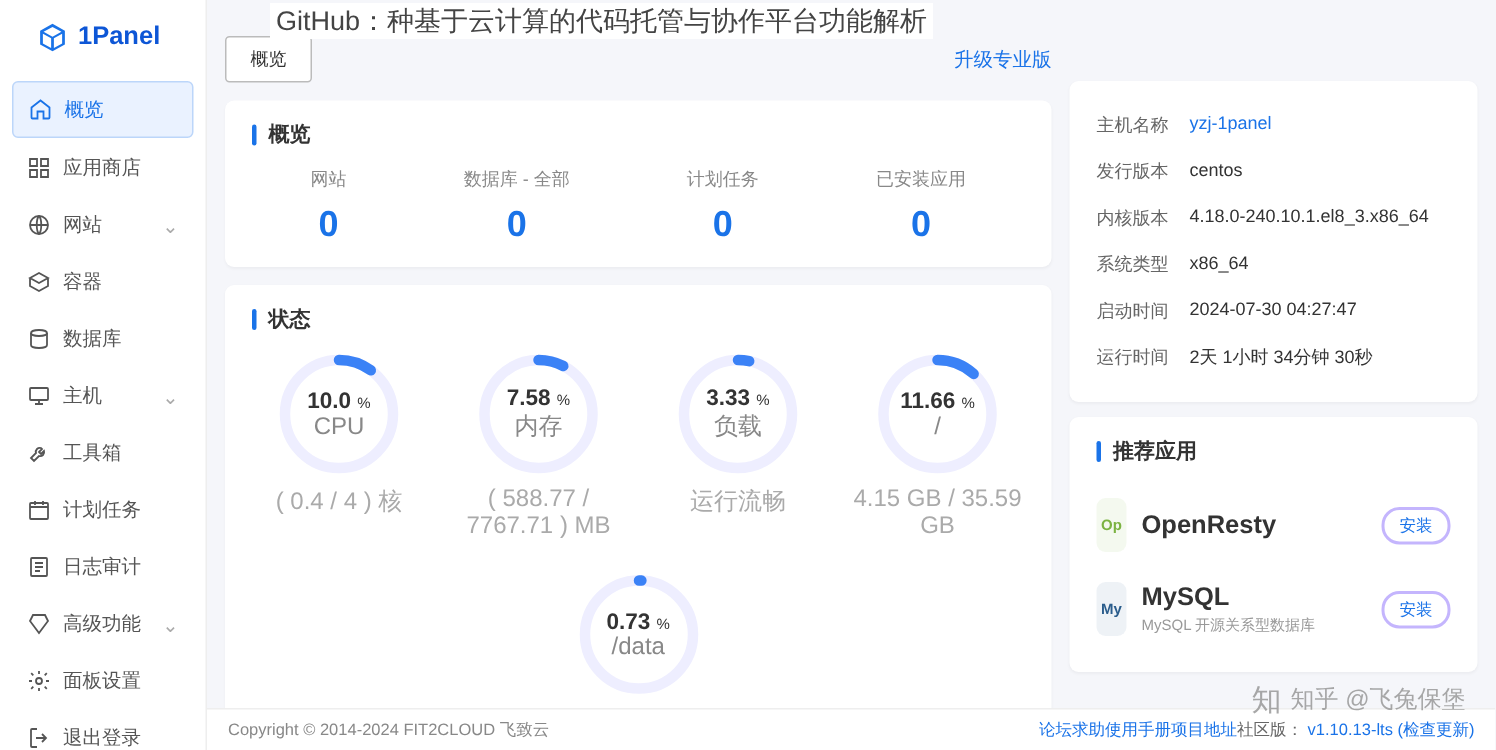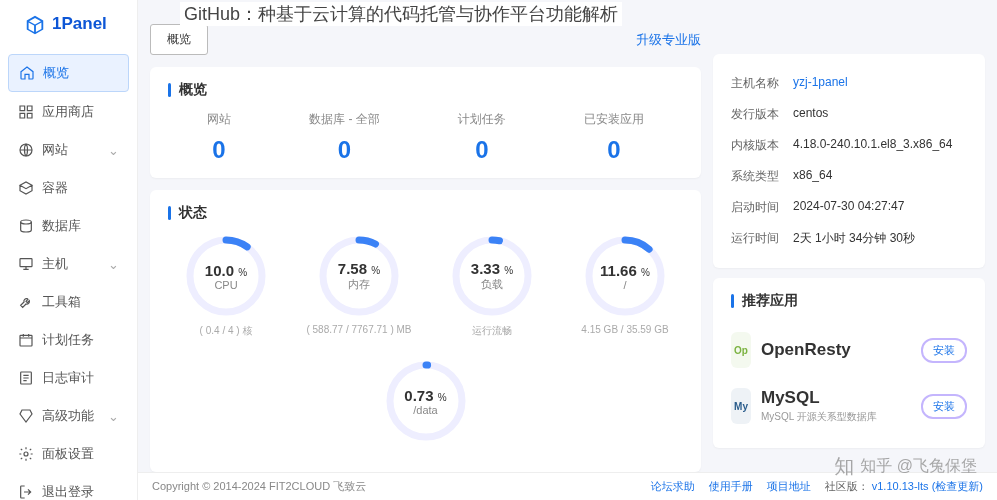--- a/index.html
+++ b/index.html
@@ -29,34 +29,34 @@
 .stat { text-align: center; }
 .stat-label { color: #888; font-size: 12px; margin-bottom: 8px; }
 .stat-value { color: #1a73e8; font-size: 24px; font-weight: 700; }
 .gauges { display: flex; justify-content: space-around; flex-wrap: wrap; gap: 17px; }
 .gauge-group { text-align: center; width: 115px; margin-bottom: 4px; }
 .gauge { width: 84px; height: 84px; margin: 0 auto 6px; position: relative; }
 .gauge svg { transform: rotate(-90deg); }
 .gauge-center { position: absolute; inset: 0; display: flex; flex-direction: column; align-items: center; justify-content: center; }
 .gauge-pct { font-size: 15px; font-weight: 600; color: #333; }
 .gauge-pct small { font-size: 10px; font-weight: 400; }
-.gauge-label { font-size: 11px; color: #888; }
-.gauge-sub { font-size: 10px; color: #aaa; margin-top: 4px; }
+.gauge-label { font-size: 16px; color: #888; }
+.gauge-sub { font-size: 16px; color: #aaa; margin-top: 4px; }
 .info-row { display: flex; padding: 7px 0; font-size: 12px; }
 .info-label { width: 62px; color: #666; }
 .info-value { color: #333; flex: 1; }
 .info-value.link { color: #1a73e8; }
 .app-item { display: flex; align-items: center; gap: 10px; padding: 10px 0; }
 .app-icon { width: 20px; height: 36px; border-radius: 6px; display: flex; align-items: center; justify-content: center; font-size: 10px; font-weight: bold; }
 .app-info { flex: 1; }
 .app-name { font-size: 17px; font-weight: 600; color: #333; }
 .app-desc { font-size: 10px; color: #999; margin-top: 2px; }
 .install-btn { border: 2px solid #c4b5fd; color: #1a73e8; background: #fff; border-radius: 12px; padding: 3px 10px; font-size: 11px; }
 .footer { display: flex; align-items: center; padding: 6px 14px; font-size: 11px; color: #888; background: #fff; border-top: 1px solid #eee; }
-.footer-links { margin-left: auto; display: flex; gap: 14px; }
+.footer-links { margin-left: auto; display: flex; }
 .footer-links span { color: #1a73e8; }
 .version-check { color: #e67e22; }
 .watermark { position: absolute; right: 20px; bottom: 20px; font-size: 16px; color: #999; opacity: 0.85; display: flex; align-items: center; gap: 6px; z-index: 200; }
 .wm-icon { font-size: 20px; }
 </style>
 </head>
 <body>
 
 <div class="page-title-top">GitHub：种基于云计算的代码托管与协作平台功能解析</div>
 

